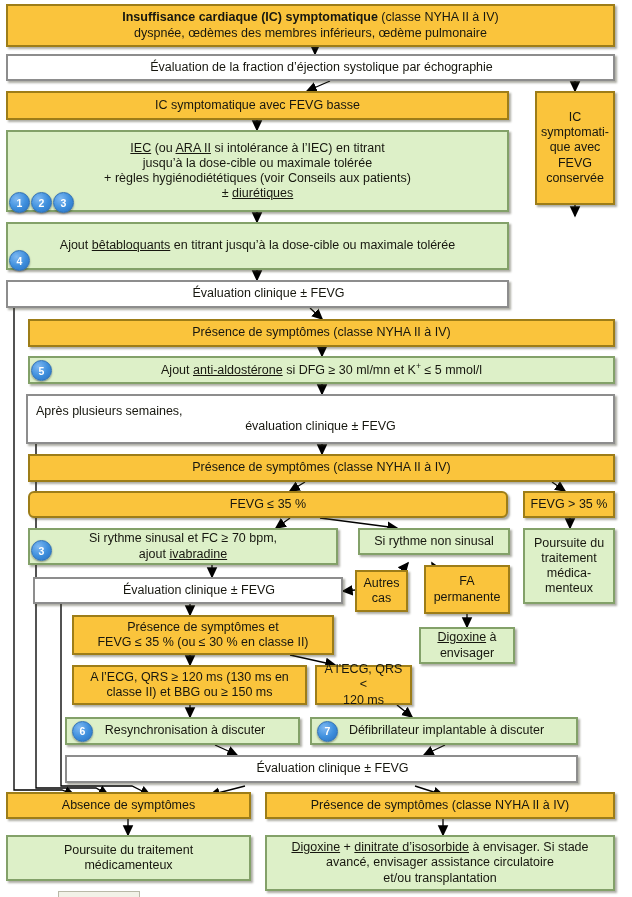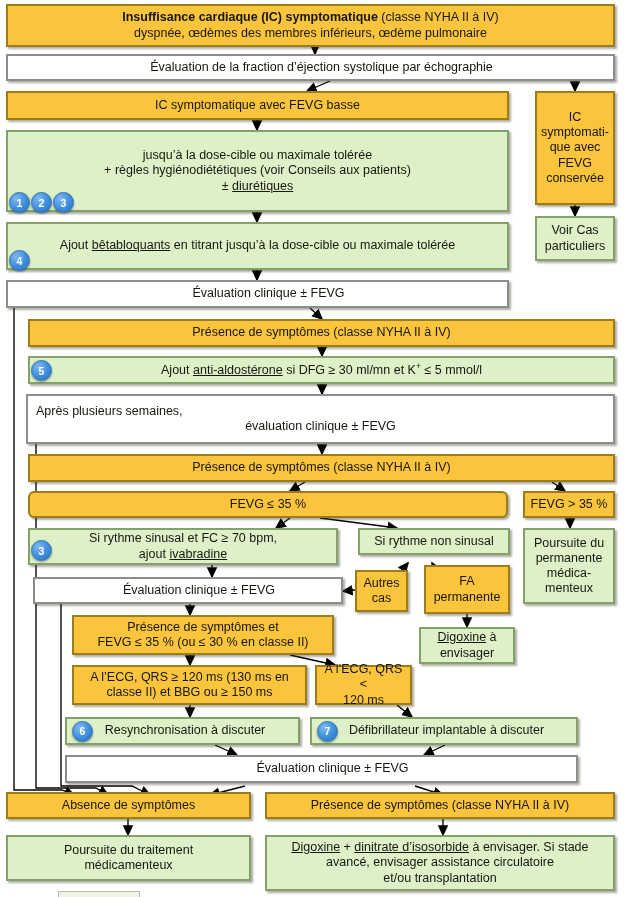--- a/index.html
+++ b/index.html
@@ -139,25 +139,25 @@
   </div>
 
   <div class="node orange" style="left:6px;top:91px;width:503px;height:29px;font-size:12.5px;">
     <span>IC symptomatique avec FEVG basse</span>
   </div>
 
   <div class="node orange" style="left:535px;top:91px;width:80px;height:114px;font-size:12.5px;">
     <span>IC symptomati-que avec FEVG conservée</span>
   </div>
 
-  <div class="node green" style="left:535px;top:216px;width:80px;height:45px;font-size:12.5px;">
-    <span>Voir Cas particuliers</span>
-  </div>
 
   <div class="node green stack" style="left:6px;top:130px;width:503px;height:82px;font-size:12.5px;">
+    <span class="line">
+      <span class="u">IEC</span><span> (ou </span><span class="u">ARA II</span><span> si intolérance à l’IEC) en titrant</span>
+    </span>
     <span class="line">jusqu’à la dose-cible ou maximale tolérée</span>
     <span class="line">+ règles hygiénodiététiques (voir Conseils aux patients)</span>
     <span class="line">
       <span>± </span><span class="u">diurétiques</span>
     </span>
   </div>
   <div class="badge" style="left:9px;top:192px;">
       <span>1</span>
     </div>
   <div class="badge" style="left:31px;top:192px;">
@@ -217,21 +217,21 @@
   </div>
   <div class="badge" style="left:31px;top:540px;">
       <span>3</span>
     </div>
 
   <div class="node green" style="left:358px;top:528px;width:152px;height:27px;font-size:12.5px;">
     <span>Si rythme non sinusal</span>
   </div>
 
   <div class="node green" style="left:523px;top:528px;width:92px;height:76px;font-size:12.5px;">
-    <span>Poursuite du permanente médica-menteux</span>
+    <span>Poursuite du traitement médica-menteux</span>
   </div>
 
   <div class="node orange" style="left:355px;top:570px;width:53px;height:42px;font-size:12.5px;">
     <span>Autres cas</span>
   </div>
   <div class="node orange" style="left:424px;top:565px;width:86px;height:49px;font-size:12.5px;">
     <span>FA permanente</span>
   </div>
 
   <div class="node green" style="left:419px;top:627px;width:96px;height:37px;font-size:12.5px;">

